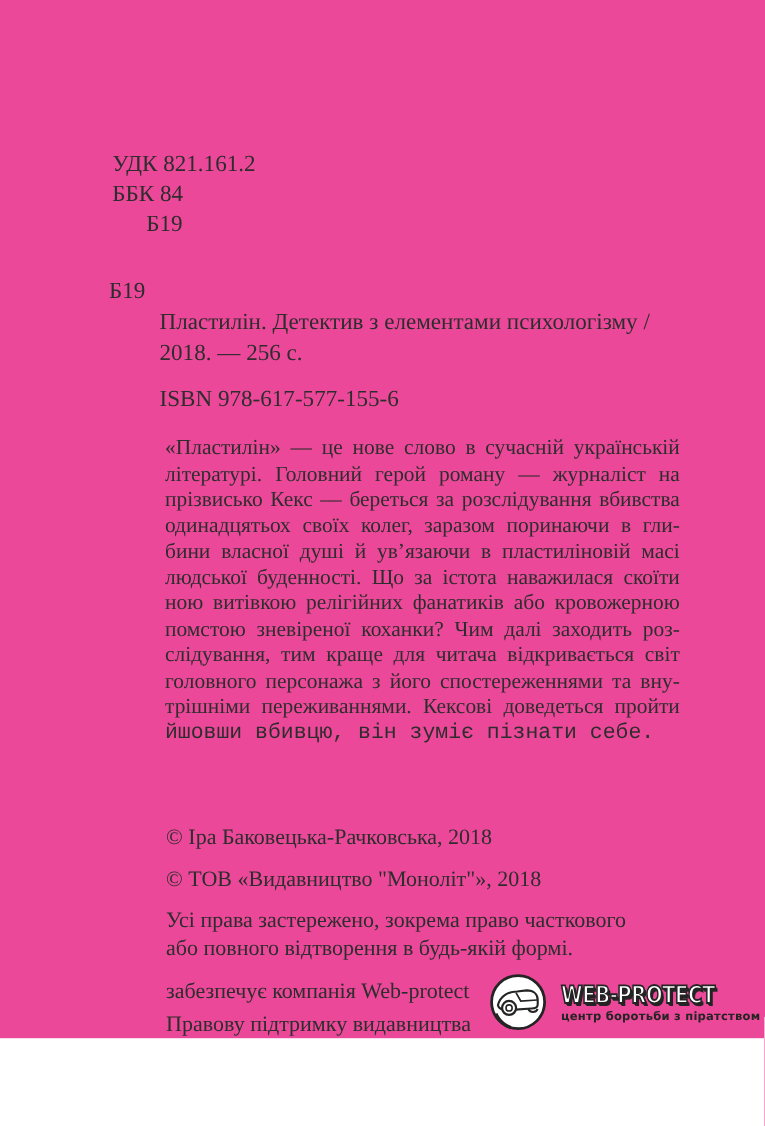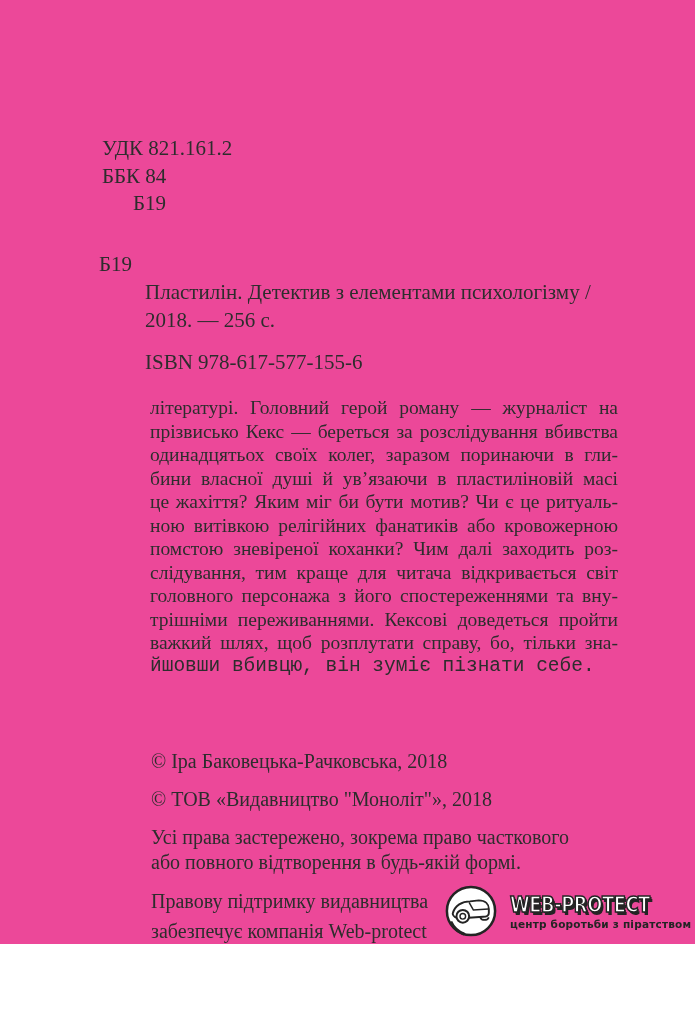--- a/index.html
+++ b/index.html
@@ -54,45 +54,45 @@
 
   <div class="card-code">Б19</div>
   <div class="card-lines">
     <div>Пластилін. Детектив з елементами психологізму /</div>
     <div>2018. — 256 с.</div>
   </div>
 
   <div class="isbn">ISBN 978-617-577-155-6</div>
 
   <div class="annotation">
+    <div class="jline">«Пластилін» — це нове слово в сучасній українській</div>
     <div class="jline">літературі. Головний герой роману — журналіст на</div>
     <div class="jline">прізвисько Кекс — береться за розслідування вбивства</div>
     <div class="jline">одинадцятьох своїх колег, заразом поринаючи в гли-</div>
     <div class="jline">бини власної душі й ув’язаючи в пластиліновій масі</div>
-    <div class="jline">це жахіття? Яким міг би бути мотив? Чи є це ритуаль-</div>
+    <div class="jline">людської буденності. Що за істота наважилася скоїти</div>
     <div class="jline">ною витівкою релігійних фанатиків або кровожерною</div>
     <div class="jline">помстою зневіреної коханки? Чим далі заходить роз-</div>
     <div class="jline">слідування, тим краще для читача відкривається світ</div>
     <div class="jline">головного персонажа з його спостереженнями та вну-</div>
     <div class="jline">трішніми переживаннями. Кексові доведеться пройти</div>
-    <div class="jline">важкий шлях, щоб розплутати справу, бо, тільки зна-</div>
     <div class="jlast">йшовши вбивцю, він зуміє пізнати себе.</div>
   </div>
 
   <div class="copy1">© Іра Баковецька-Рачковська, 2018</div>
   <div class="copy2">© ТОВ «Видавництво "Моноліт"», 2018</div>
 
   <div class="rights">
     <div>Усі права застережено, зокрема право часткового</div>
     <div>або повного відтворення в будь-якій формі.</div>
   </div>
 
   <div class="legal">
+    <div>забезпечує компанія Web-protect</div>
     <div>Правову підтримку видавництва</div>
-    <div>забезпечує компанія Web-protect</div>
   </div>
 
   <div class="logo">
     <span class="logo-emblem">
       <svg width="54" height="56" viewBox="0 0 56 58" aria-hidden="true">
         <circle cx="28" cy="29" r="25" fill="#ffffff" stroke="#242424" stroke-width="2.6"></circle>
         <path d="M9 32 C11 23 19 19 27 19 L36 18 C43 18 46.5 22 46.5 27 L46.5 31 C46.5 34 43.5 35 40.5 35 L22 36.3 C14.5 37.3 10 36.3 9 32 Z" fill="#ffffff" stroke="#242424" stroke-width="2"></path>
         <path d="M26 20 L30.5 28 L46 27" fill="none" stroke="#242424" stroke-width="1.6"></path>
         <circle cx="19.5" cy="34.5" r="6.6" fill="#ffffff" stroke="#242424" stroke-width="2.1"></circle>
         <circle cx="19.5" cy="34.5" r="2.9" fill="none" stroke="#242424" stroke-width="1.5"></circle>

